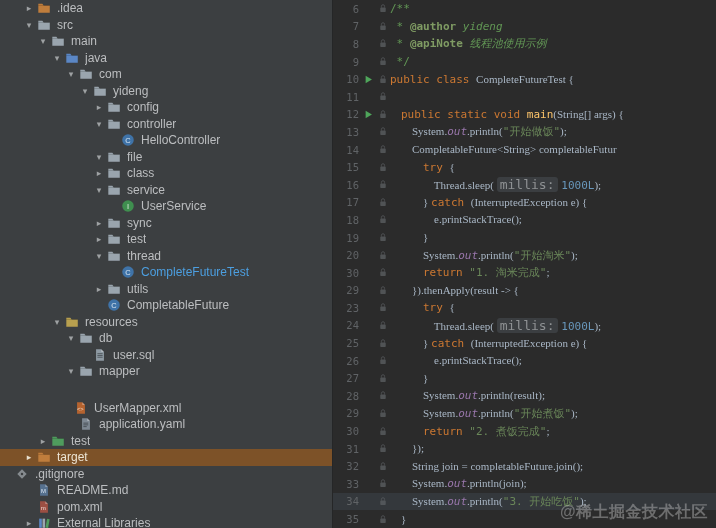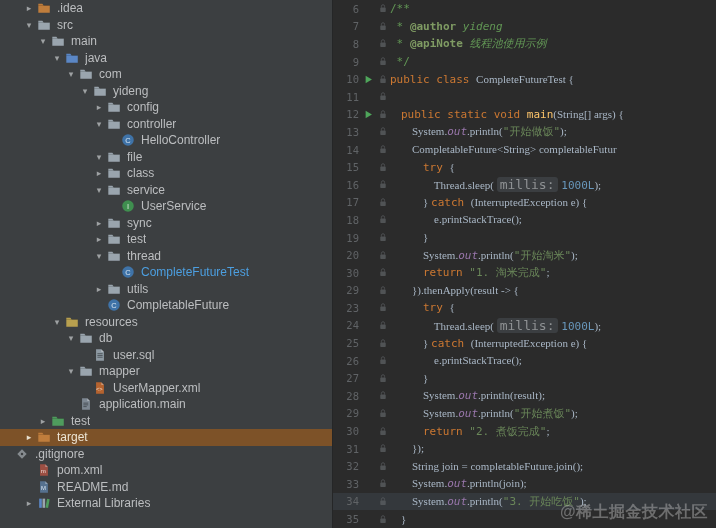--- a/index.html
+++ b/index.html
@@ -270,41 +270,41 @@
         <div class="tree-row" style="padding-left: 64px;">
           <span class="chevron">▾</span>
           <span class="ticon">
             <svg viewBox="0 0 16 16">
               <path d="M1.5 3.2h4.6l1.5 1.9h7v8.2h-13.1z" fill="#9aa5ae"></path>
               <path d="M1.5 5.1h13.1" stroke="rgba(0,0,0,.25)" stroke-width=".7"></path>
             </svg>
           </span>
           <span class="tlabel">mapper</span>
         </div>
-        <div class="tree-row" style="padding-left: 78px;">
+        <div class="tree-row" style="padding-left: 59px; margin-top: 20px;">
           <span class="chevron"></span>
           <span class="ticon">
             <svg viewBox="0 0 16 16">
               <path d="M3.5 1.5h6l3 3v10h-9z" fill="#b5632f"></path>
               <path d="M9.5 1.5v3h3z" fill="rgba(255,255,255,.35)"></path>
               <text x="7.3" y="11" font-size="6.5" fill="#f2ddc9" text-anchor="middle" font-family="sans-serif">&lt;&gt;</text>
             </svg>
           </span>
           <span class="tlabel">UserMapper.xml</span>
         </div>
         <div class="tree-row" style="padding-left: 64px;">
           <span class="chevron"></span>
           <span class="ticon">
             <svg viewBox="0 0 16 16">
               <path d="M3.5 1.5h6l3 3v10h-9z" fill="#7e8892"></path>
               <path d="M9.5 1.5v3h3z" fill="rgba(255,255,255,.35)"></path>
               <path d="M5 7h5.5M5 9h5.5M5 11h3.8" stroke="#3c4247" stroke-width=".9"></path>
             </svg>
           </span>
-          <span class="tlabel">application.main</span>
+          <span class="tlabel">application.yaml</span>
         </div>
         <div class="tree-row" style="padding-left: 36px;">
           <span class="chevron">▸</span>
           <span class="ticon">
             <svg viewBox="0 0 16 16">
               <path d="M1.5 3.2h4.6l1.5 1.9h7v8.2h-13.1z" fill="#4f9c5d"></path>
               <path d="M1.5 5.1h13.1" stroke="rgba(0,0,0,.25)" stroke-width=".7"></path>
             </svg>
           </span>
           <span class="tlabel">test</span>
@@ -321,42 +321,42 @@
         </div>
         <div class="tree-row" style="">
           <span class="chevron"></span>
           <span class="ticon">
             <svg viewBox="0 0 16 16">
               <rect x="4.2" y="4.2" width="7.6" height="7.6" transform="rotate(45 8 8)" fill="#868b8f"></rect>
               <circle cx="8" cy="8" r="1.4" fill="#3c3f41"></circle>
             </svg>
           </span>
           <span class="tlabel">.gitignore</span>
+        </div>
+        <div class="tree-row" style="padding-left: 22px;">
+          <span class="chevron"></span>
+          <span class="ticon">
+            <svg viewBox="0 0 16 16">
+              <path d="M3.5 1.5h6l3 3v10h-9z" fill="#56718f"></path>
+              <path d="M9.5 1.5v3h3z" fill="rgba(255,255,255,.35)"></path>
+              <text x="7.3" y="11.2" font-size="6.8" fill="#dbe6f2" text-anchor="middle" font-family="sans-serif">M</text>
+            </svg>
+          </span>
+          <span class="tlabel">README.md</span>
         </div>
         <div class="tree-row" style="padding-left: 22px;">
           <span class="chevron"></span>
           <span class="ticon">
             <svg viewBox="0 0 16 16">
               <path d="M3.5 1.5h6l3 3v10h-9z" fill="#9c4f43"></path>
               <path d="M9.5 1.5v3h3z" fill="rgba(255,255,255,.35)"></path>
               <text x="7.3" y="11.3" font-size="7" fill="#f0dcd6" text-anchor="middle" font-family="sans-serif">m</text>
             </svg>
           </span>
           <span class="tlabel">pom.xml</span>
-        </div>
-        <div class="tree-row" style="padding-left: 22px;">
-          <span class="chevron"></span>
-          <span class="ticon">
-            <svg viewBox="0 0 16 16">
-              <path d="M3.5 1.5h6l3 3v10h-9z" fill="#56718f"></path>
-              <path d="M9.5 1.5v3h3z" fill="rgba(255,255,255,.35)"></path>
-              <text x="7.3" y="11.2" font-size="6.8" fill="#dbe6f2" text-anchor="middle" font-family="sans-serif">M</text>
-            </svg>
-          </span>
-          <span class="tlabel">README.md</span>
         </div>
         <div class="tree-row" style="padding-left: 22px;">
           <span class="chevron">▸</span>
           <span class="ticon">
             <svg viewBox="0 0 16 16">
               <rect x="2.5" y="3" width="3" height="10.5" fill="#5b87c5"></rect>
               <rect x="6.3" y="3" width="3" height="10.5" fill="#9aa5ae"></rect>
               <rect x="10.6" y="3.4" width="3" height="10.2" fill="#4f9c5d" transform="rotate(10 12 8.5)"></rect>
             </svg>
           </span>

